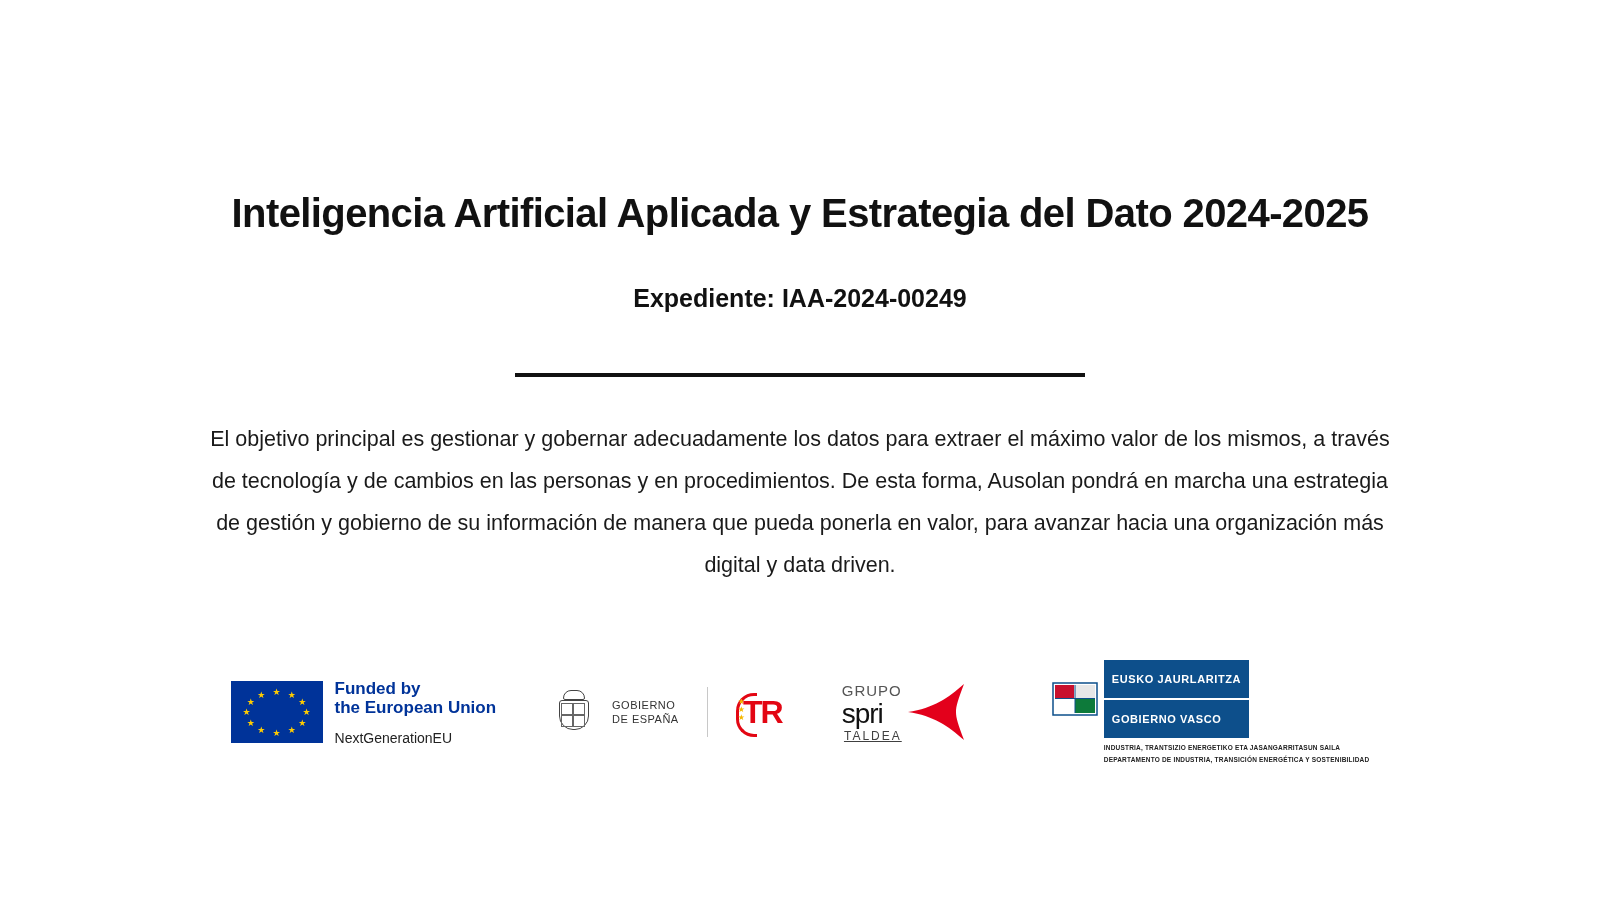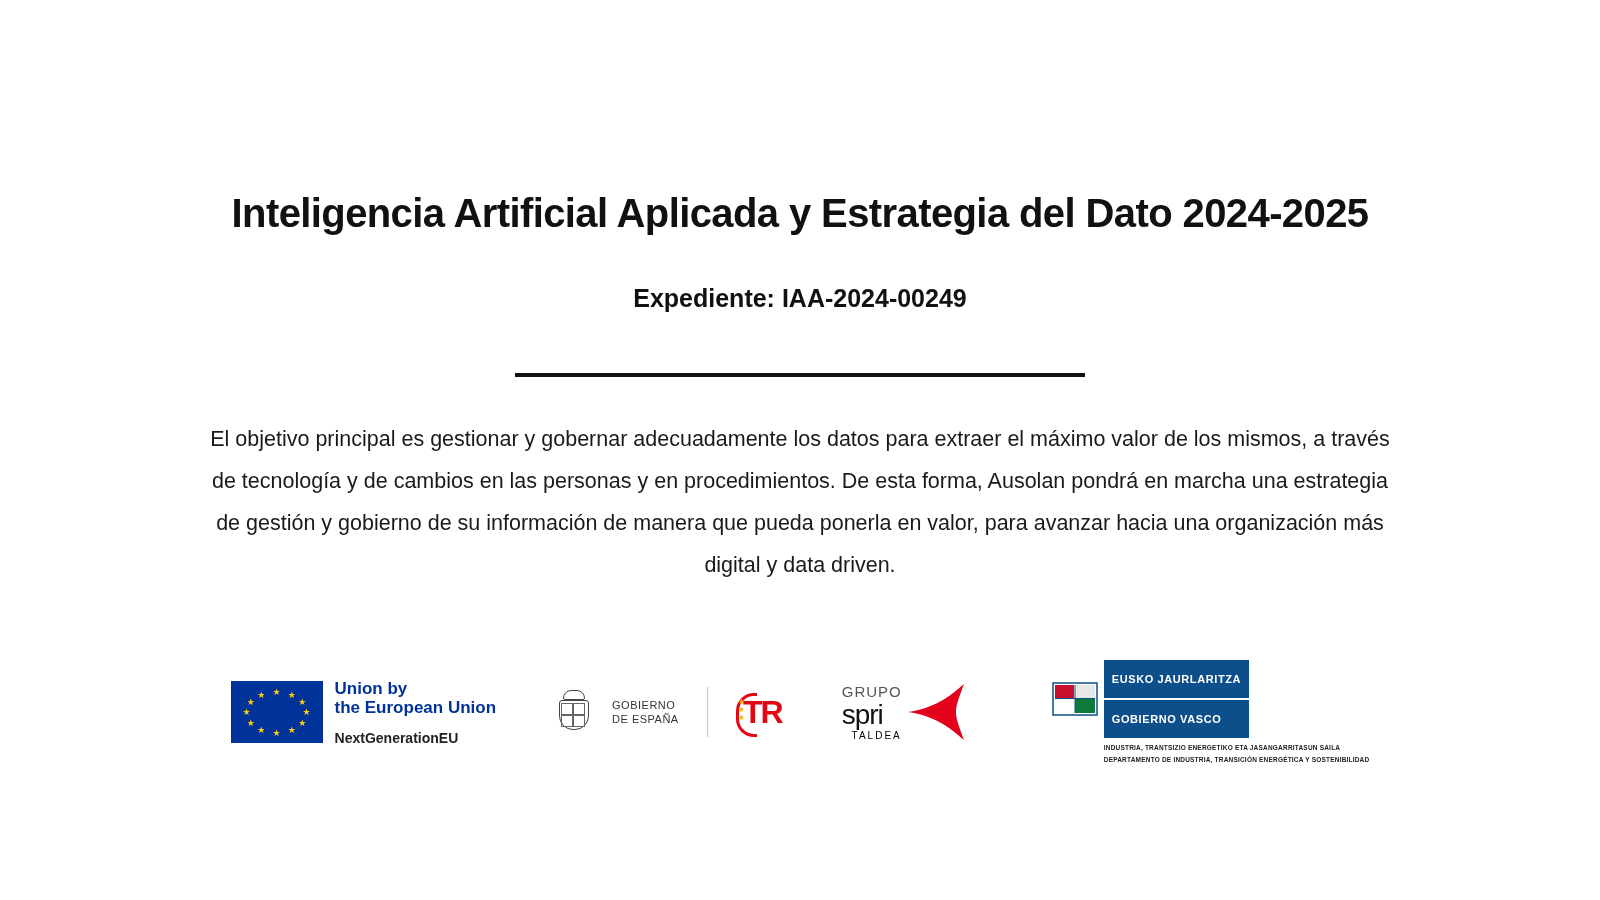--- a/index.html
+++ b/index.html
@@ -98,21 +98,21 @@
   .eu-line1, .eu-line2 {
     color: #003399;
     font-size: 17px;
     font-weight: 700;
     line-height: 1.15;
     white-space: nowrap;
   }
   .eu-line3 {
     color: #222;
     font-size: 14px;
-    font-weight: 700;
+    font-weight: 400;
     margin-top: 12px;
     white-space: nowrap;
   }
 
   
   .es-logo {
     display: flex;
     align-items: center;
     gap: 22px;
   }
@@ -223,25 +223,26 @@
     letter-spacing: 1px;
   }
   .spri-name {
     font-size: 28px;
     font-weight: 400;
     color: #111;
     letter-spacing: -1px;
     margin-top: 2px;
   }
   .spri-taldea {
-    font-size: 10px;
-    color: #000000;
+    font-size: 12px;
+    color: #404040;
     letter-spacing: 2px;
     align-self: flex-end;
     margin-top: 2px;
+    text-decoration: underline;
   }
   .spri-arrow {
     width: 84px;
     height: 60px;
     flex: 0 0 auto;
   }
 
   
   .ej-logo {
     display: flex;
@@ -306,21 +307,21 @@
         <span class="eu-star" style="left:78%;top:67%">★</span>
         <span class="eu-star" style="left:66.5%;top:78.5%">★</span>
         <span class="eu-star" style="left:50%;top:83%">★</span>
         <span class="eu-star" style="left:33.5%;top:78.5%">★</span>
         <span class="eu-star" style="left:22%;top:67%">★</span>
         <span class="eu-star" style="left:17.5%;top:50%">★</span>
         <span class="eu-star" style="left:22%;top:33%">★</span>
         <span class="eu-star" style="left:33.5%;top:21.5%">★</span>
       </div>
       <div class="eu-text">
-        <div class="eu-line1">Union by</div>
+        <div class="eu-line1">Funded by</div>
         <div class="eu-line2">the European Union</div>
         <div class="eu-line3">NextGenerationEU</div>
       </div>
     </div>
 
     <div class="es-logo">
       <div class="es-shield">
         <div class="crown"></div>
         <div class="body"></div>
         <div class="q" style="top:13px;left:5px"></div>

